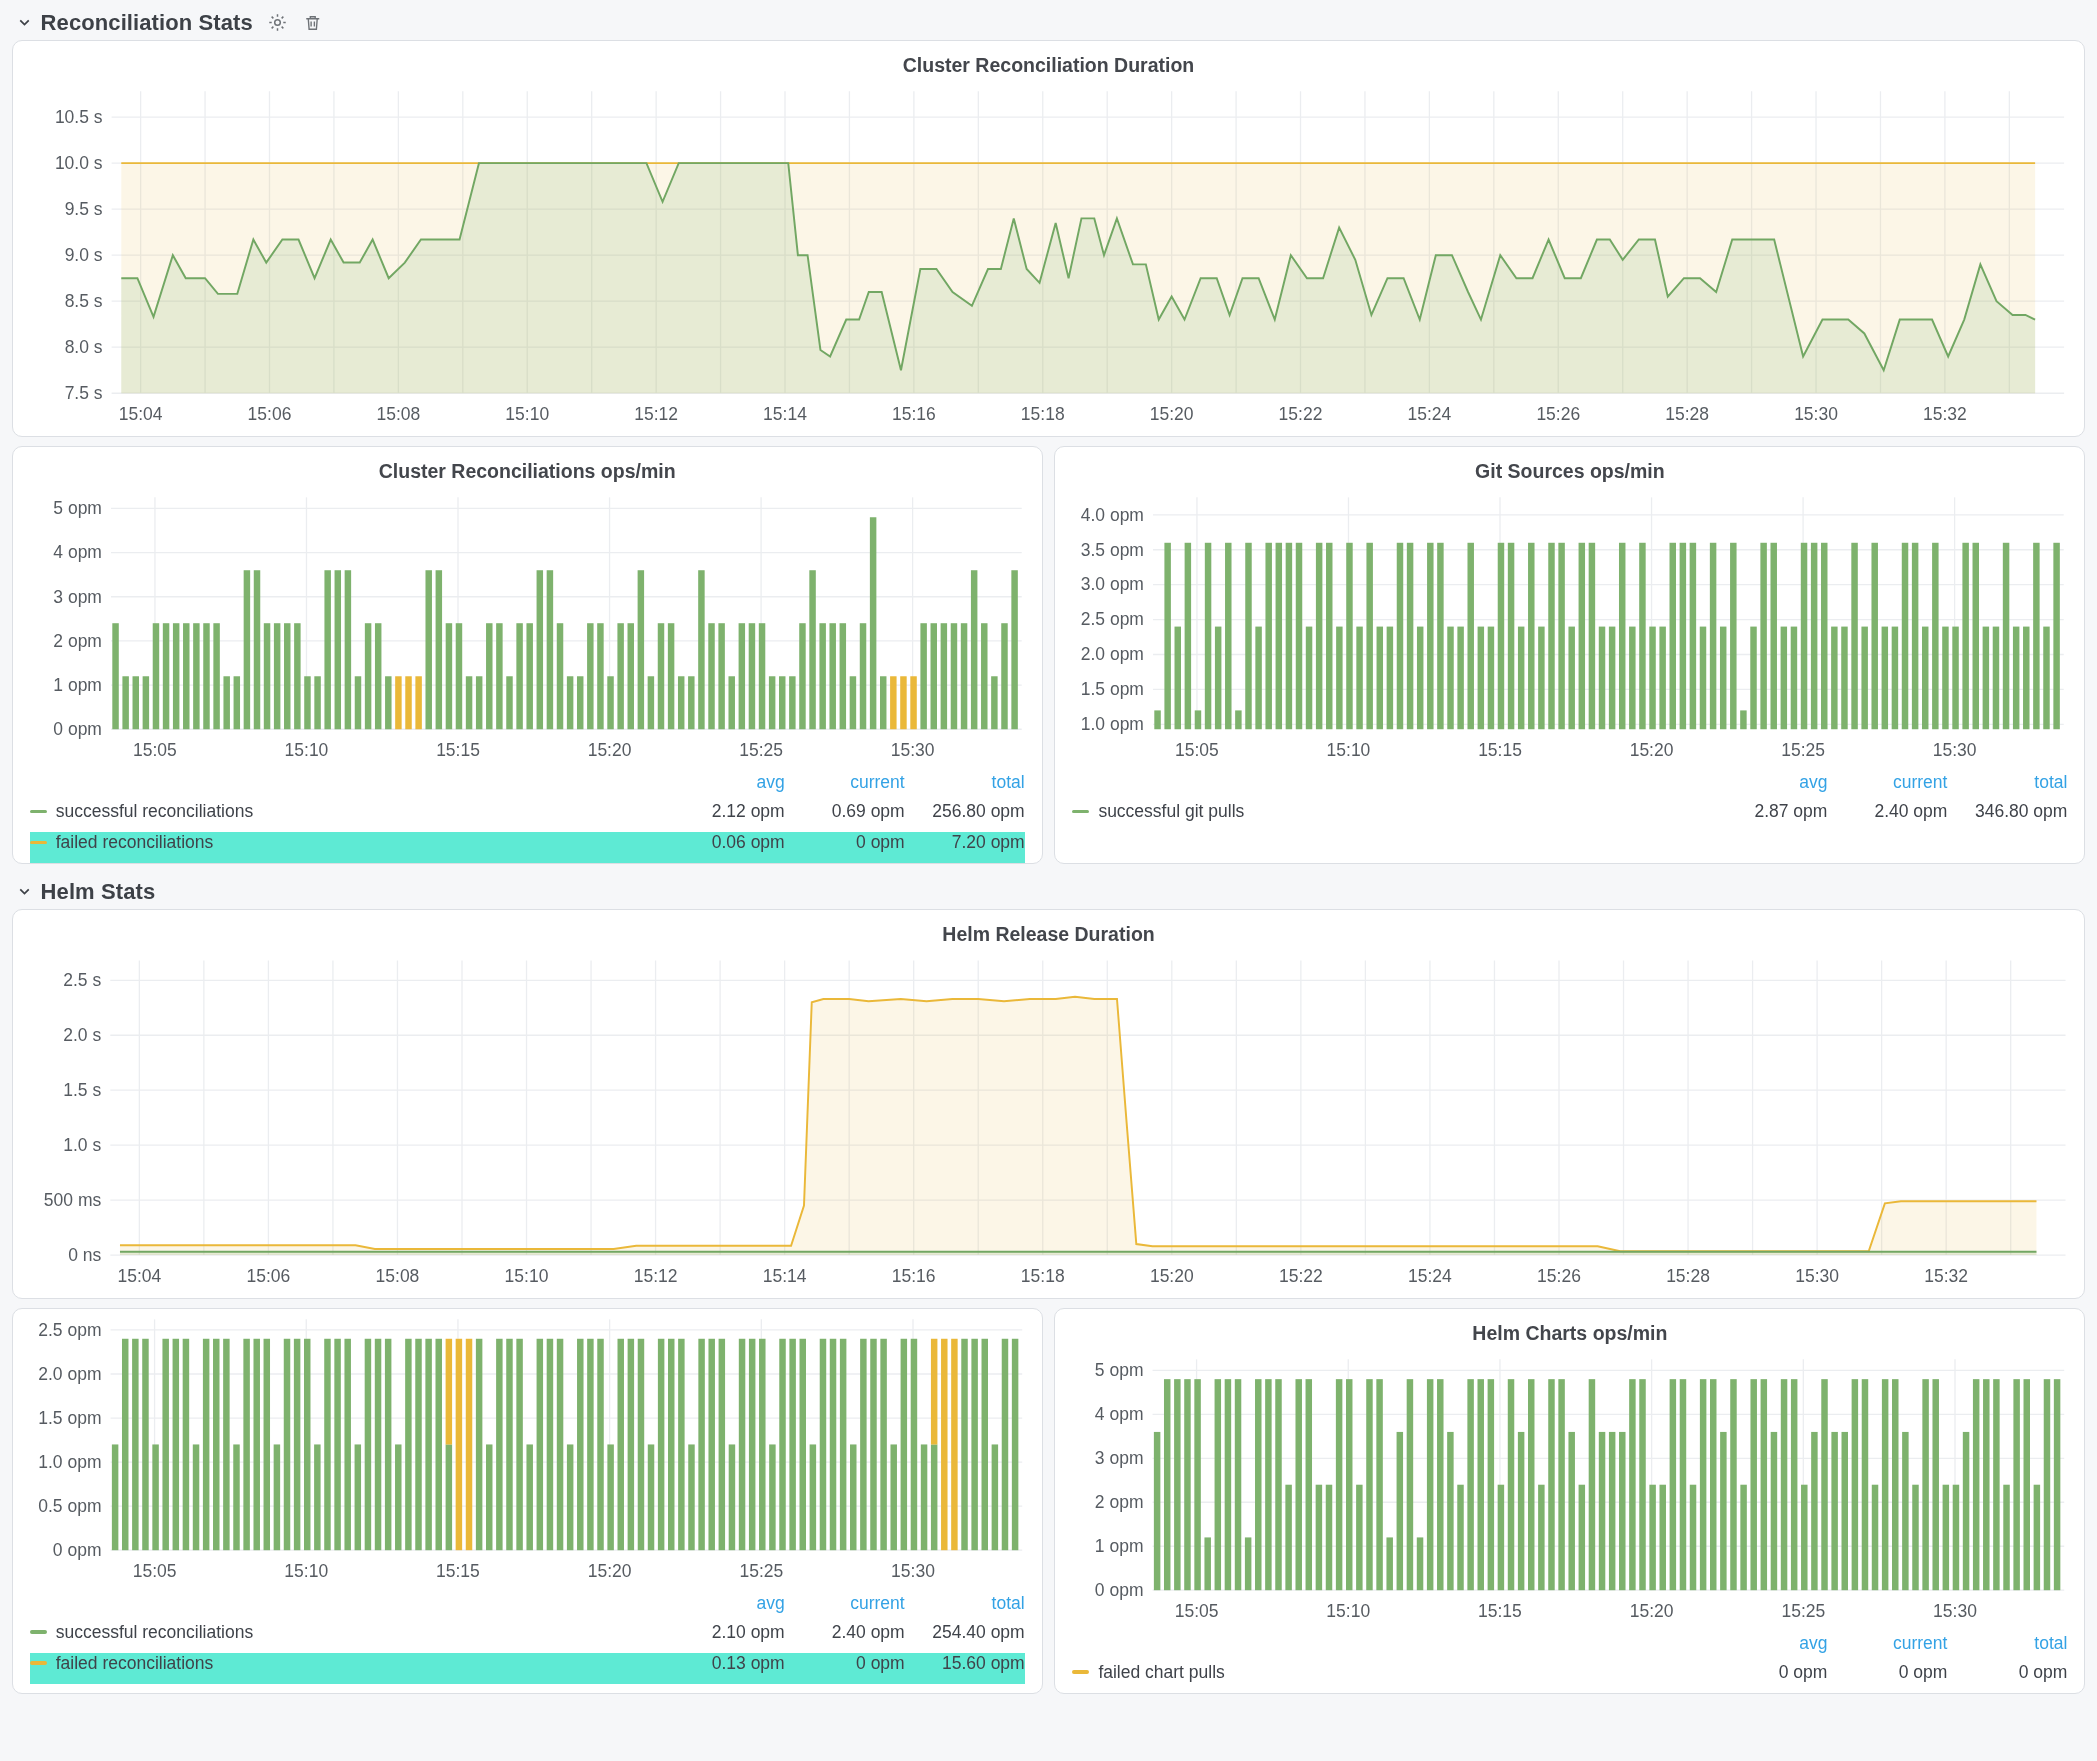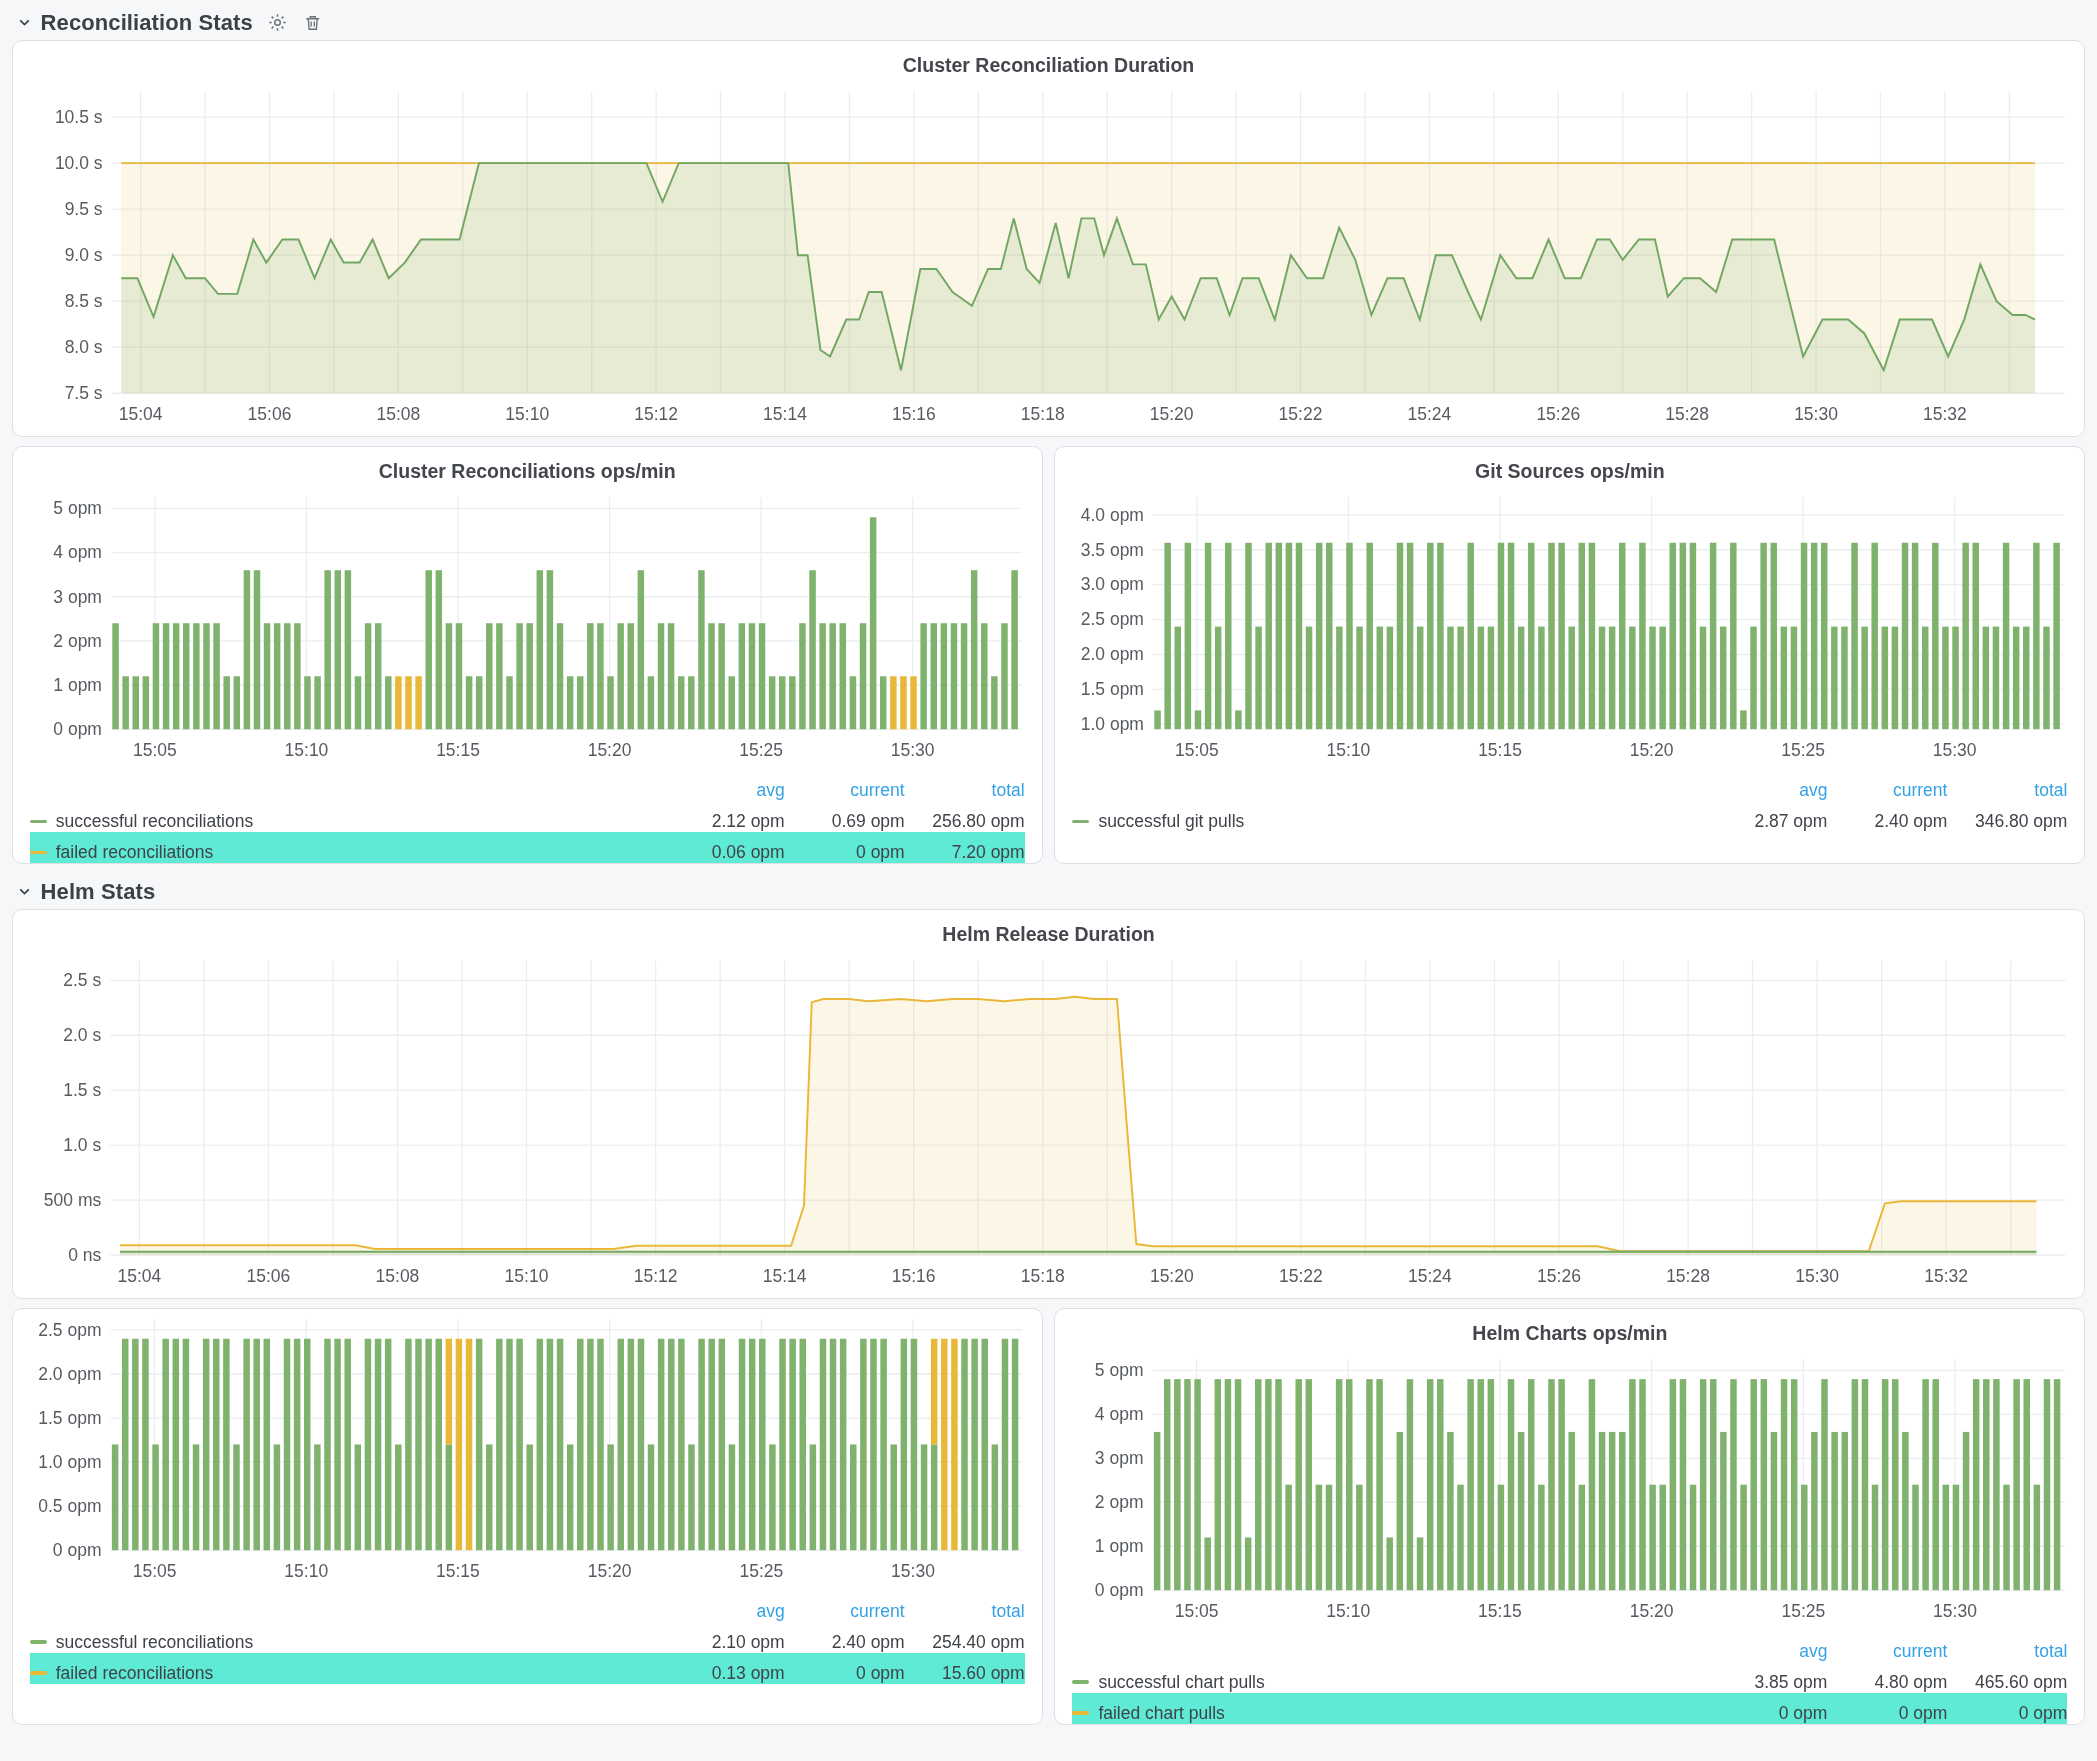--- a/index.html
+++ b/index.html
@@ -12,21 +12,21 @@
   .section-head .icon-btn { display:flex; align-items:center; margin-left:6.5px; cursor:pointer; }
   .panel { background:#ffffff; border:1.3px solid #dcdfe4; border-radius:10px; position:relative; }
   .panel-title { text-align:center; font-size:19.5px; font-weight:bold; color:#43464c; padding-top:13px; height:40px; }
   .row2 { display:flex; gap:11.7px; margin-top:9px; }
   .chart-host { position:relative; width:100%; }
   .h-full { height:355px; }
   .h-mid  { height:285px; }
   .h-dur  { height:348px; }
   .h-bot  { height:284px; }
   .legend { padding:0 17px; }
-  .lg-row { display:flex; align-items:flex-end; height:31px; font-size:17.5px; color:#3f434a; }
+  .lg-row { display:flex; align-items:flex-start; height:31px; font-size:17.5px; color:#3f434a; }
   .lg-head { height:28.5px; color:#33a2e5; }
   .lg-name { flex:1; display:flex; align-items:center; gap:9px; text-align:left; }
   .lg-col { width:120px; text-align:right; }
   .lg-dash { width:17px; height:3.2px; border-radius:1.9px; display:inline-block; }
   .legend .lg-row:nth-child(3) { background:#5eead4; }
   svg text { font-family:"Liberation Sans", sans-serif; }
   .mt { margin-top:10.4px; }
 </style>
 </head>
 <body>
@@ -752,29 +752,20 @@
           </svg></div>
       <div class="legend">
           <div class="lg-row lg-head">
             <span class="lg-name"></span>
             <span class="lg-col">avg</span>
             <span class="lg-col">current</span>
             <span class="lg-col">total</span>
           </div>
           <div class="lg-row">
             <span class="lg-name">
-              <span class="lg-dash" style="background: rgb(126, 178, 109);"></span>
-              <span>successful chart pulls</span>
-            </span>
-            <span class="lg-col">3.85 opm</span>
-            <span class="lg-col">4.80 opm</span>
-            <span class="lg-col">465.60 opm</span>
-          </div>
-          <div class="lg-row">
-            <span class="lg-name">
               <span class="lg-dash" style="background: rgb(234, 184, 57);"></span>
               <span>failed chart pulls</span>
             </span>
             <span class="lg-col">0 opm</span>
             <span class="lg-col">0 opm</span>
             <span class="lg-col">0 opm</span>
           </div>
         </div>
     </div>
   </div>

